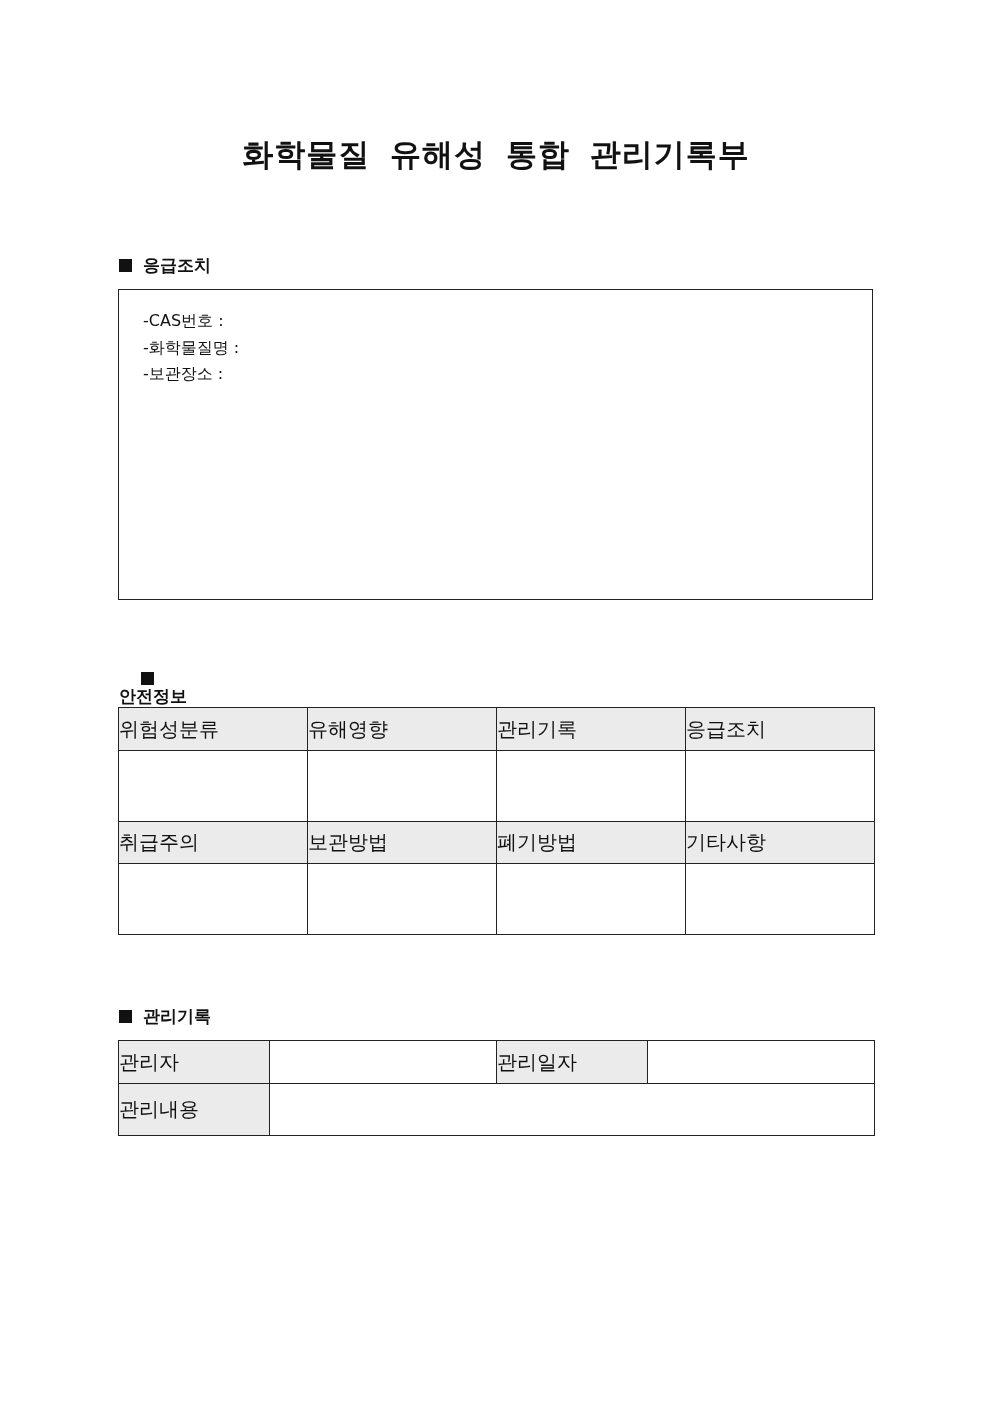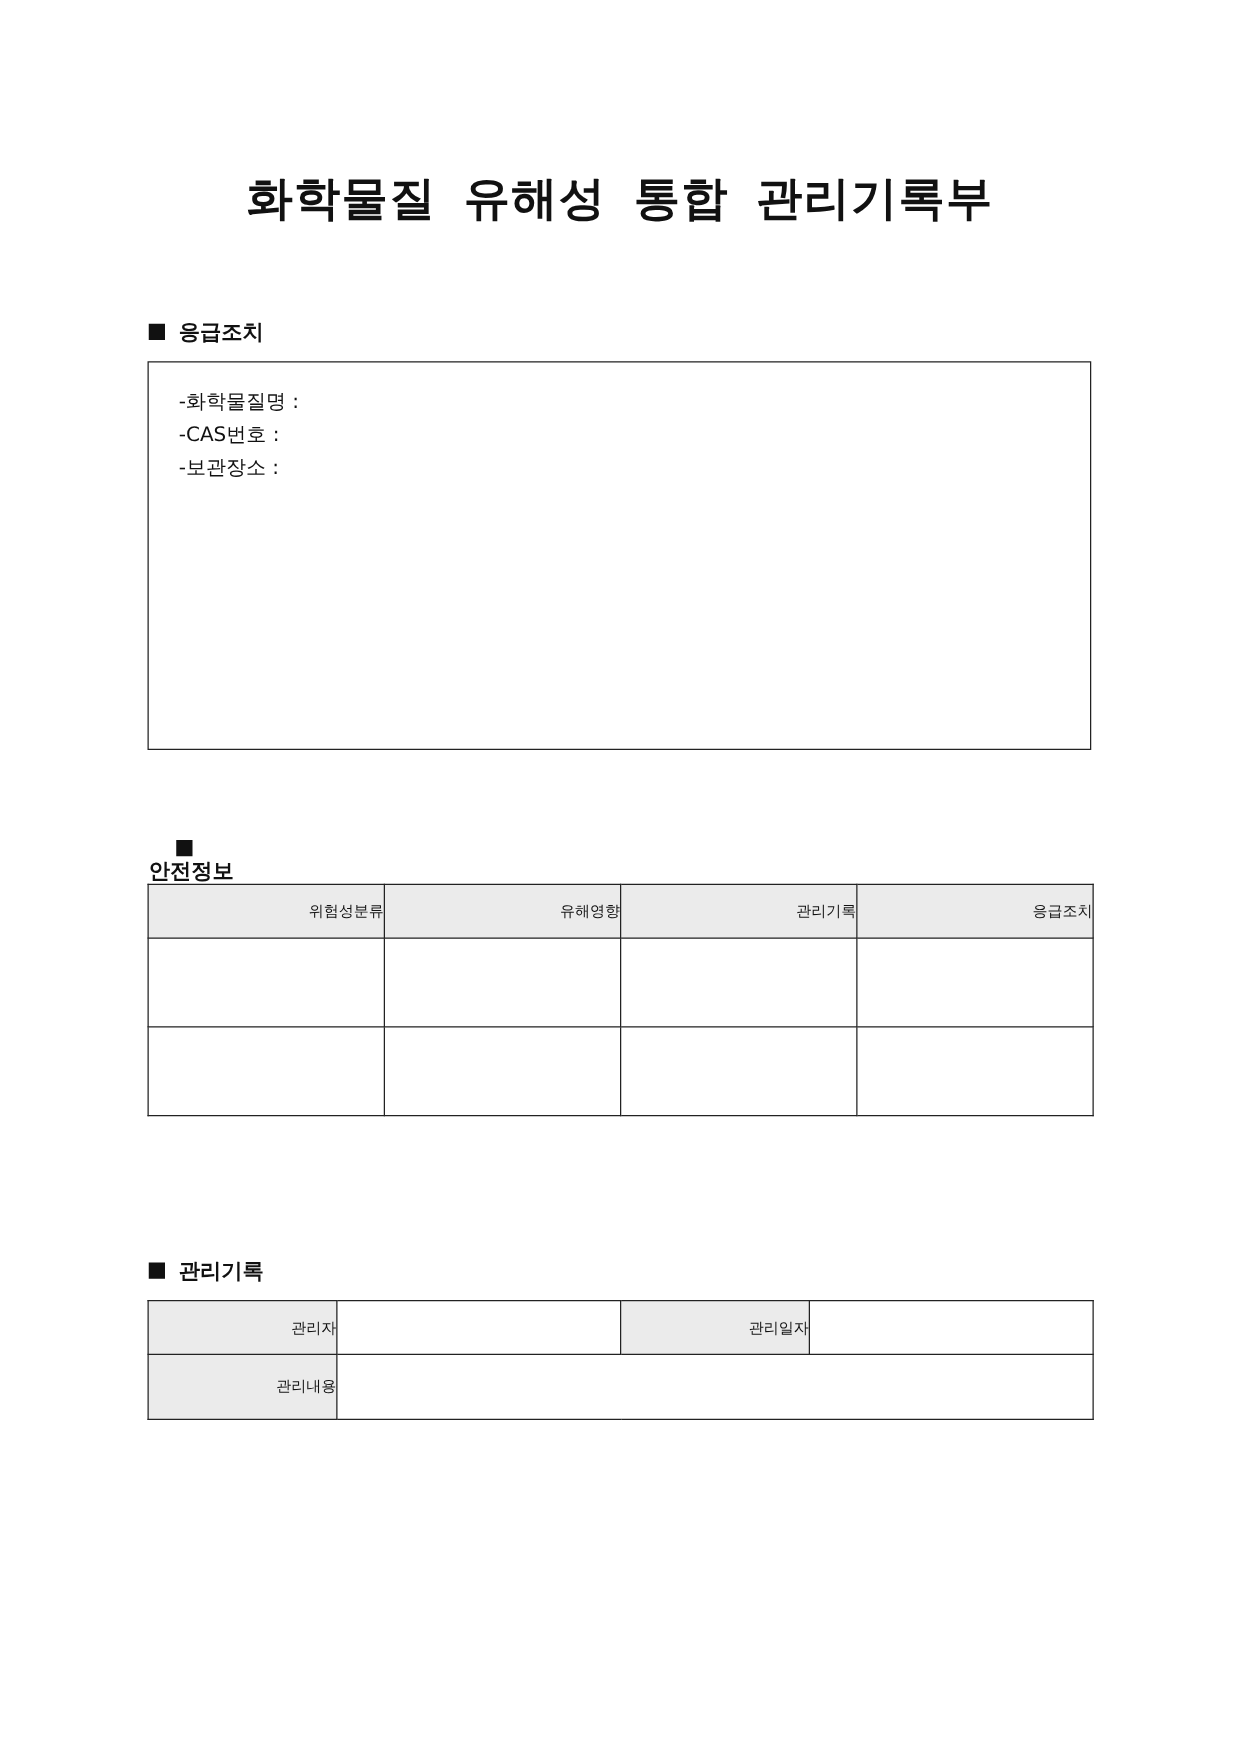--- a/index.html
+++ b/index.html
@@ -1,42 +1,42 @@
 <!DOCTYPE html>
 <html><head>
 <meta charset="utf-8">
 <style>
   html, body { margin:0; padding:0; background:#ffffff; }
   body { width:992px; height:1403px; position:relative; font-family:"DejaVu Sans", "Liberation Sans", sans-serif; color:#111; }
-  .title { position:absolute; left:0; top:134px; width:992px; text-align:center; font-size:37px; font-weight:bold; letter-spacing:1px; word-spacing:8px; }
+  .title { position:absolute; left:0; top:134px; width:992px; text-align:center; font-size:31px; font-weight:bold; letter-spacing:1px; word-spacing:8px; }
   .section-h { position:absolute; left:119px; font-size:17px; font-weight:bold; display:flex; align-items:center; }
   .section-h .sq { width:13px; height:13px; background:#111; margin-right:11px; display:inline-block; }
   .info-box { position:absolute; left:118px; top:289px; width:755px; height:311px; border:1px solid #222; box-sizing:border-box; padding:18px 0 0 24px; }
   .info-line { font-size:16px; line-height:26.5px; }
   table { position:absolute; border-collapse:collapse; table-layout:fixed; }
-  td { border:1px solid #222; font-size:12px; text-align:right; vertical-align:middle; padding:0; }
+  td { border:1px solid #222; font-size:20px; text-align:left; vertical-align:middle; padding:0; }
   td.hd { background:#ebebeb; }
   td.val { background:#fff; }
 </style>
 </head>
 <body>
 
 <div class="title">화학물질 유해성 통합 관리기록부</div>
 
 <div class="section-h" style="top:254px;">
   <span class="sq"></span>
   <span>응급조치</span>
 </div>
 <div class="info-box">
   <div class="info-line">
-    <span>-화학물질명 :</span>
+    <span>-CAS번호 :</span>
     <span></span>
   </div>
   <div class="info-line">
-    <span>-CAS번호 :</span>
+    <span>-화학물질명 :</span>
     <span></span>
   </div>
   <div class="info-line">
     <span>-보관장소 :</span>
     <span></span>
   </div>
 </div>
 
 <div class="section-h" style="top:672px;flex-direction:column;">
   <span class="sq"></span>
@@ -54,20 +54,26 @@
     <td class="hd">위험성분류</td>
     <td class="hd">유해영향</td>
     <td class="hd">관리기록</td>
     <td class="hd">응급조치</td>
   </tr>
   <tr style="height:71px;">
     <td class="val"></td>
     <td class="val"></td>
     <td class="val"></td>
     <td class="val"></td>
+  </tr>
+  <tr style="height:42px;">
+    <td class="hd">취급주의</td>
+    <td class="hd">보관방법</td>
+    <td class="hd">폐기방법</td>
+    <td class="hd">기타사항</td>
   </tr>
   <tr style="height:71px;">
     <td class="val"></td>
     <td class="val"></td>
     <td class="val"></td>
     <td class="val"></td>
   </tr>
 </tbody>
   </table>
 

